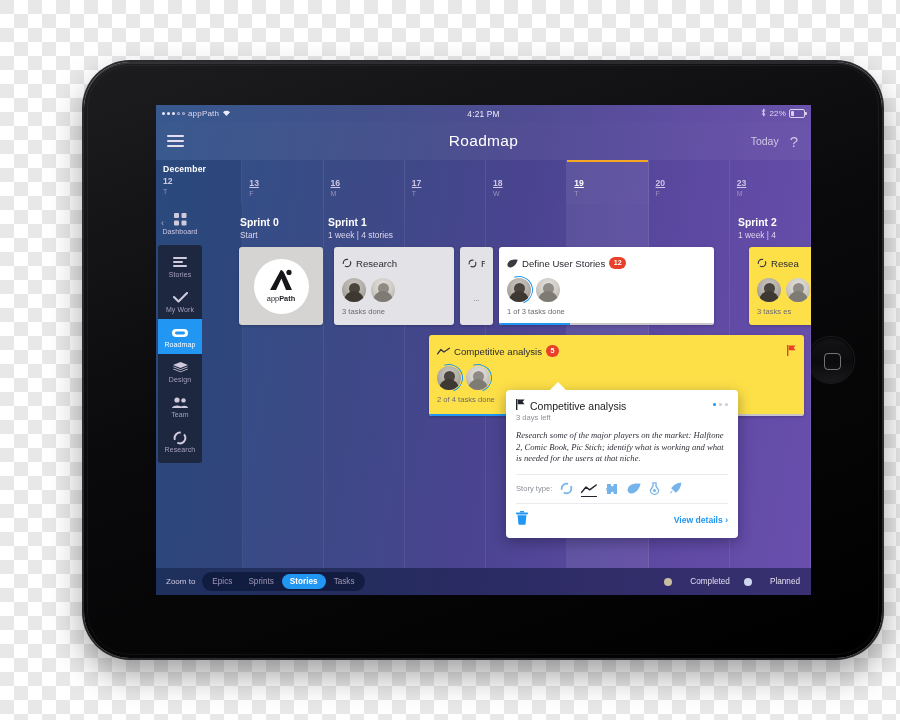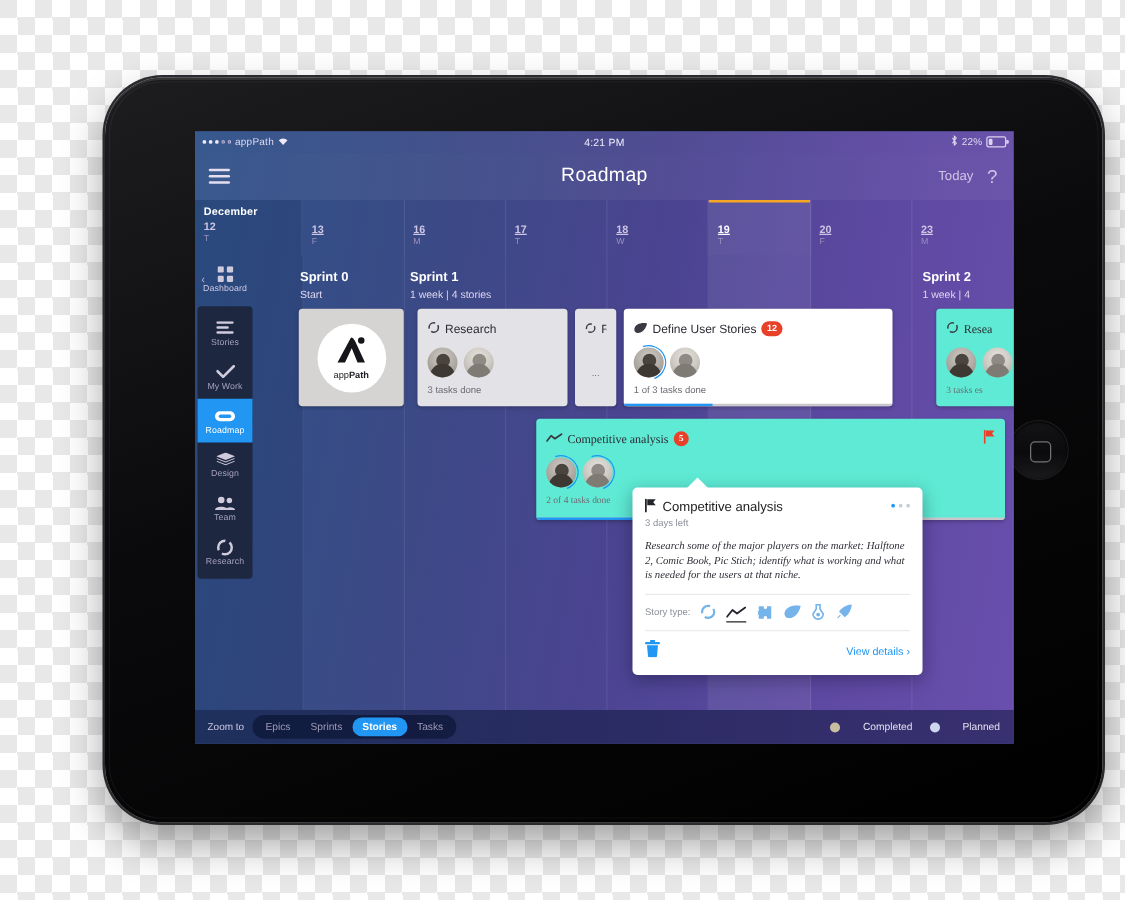--- a/index.html
+++ b/index.html
@@ -122,21 +122,21 @@
   .sprint-lab{position:absolute;color:#fff;}
   .sprint-lab .t{font-size:10.4px;font-weight:bold;line-height:13px;}
   .sprint-lab .s{font-size:8.4px;color:#ded7ef;line-height:12px;}
 
   .card{
     position:absolute;background:#d6d4d2;border-radius:3px;overflow:hidden;
     box-shadow:0 1px 3px rgba(0,0,0,.22);
   }
   .card.light{background:#e3e2e6;}
   .card.white{background:#fff;}
-  .card.lav{background:#5eead4;font-family:Liberation Serif, serif;}
+  .card.lav{background:#fde047;}
   .card-hd{display:flex;align-items:center;gap:4px;padding:7px 8px 0;}
   .card-ttl{font-size:9.6px;color:#2b2b33;white-space:nowrap;overflow:hidden;}
   .badge{
     background:#e8412a;color:#fff;font-size:7.2px;font-weight:bold;
     border-radius:8px;padding:1px 4.5px;line-height:10px;
   }
   .flagred{margin-left:auto;color:#e8412a;font-size:10px;line-height:10px;}
   .avatars{display:flex;gap:5px;padding:6px 8px 0;}
   .av{width:24px;height:24px;border-radius:50%;position:relative;overflow:visible;}
   .av .ph{position:absolute;inset:0;border-radius:50%;overflow:hidden;
@@ -180,21 +180,21 @@
     font-size:8.6px;line-height:11.6px;color:#2f3138;
   }
   .hr{height:1px;background:#e9ebef;margin:0 10px;}
   .strow{display:flex;align-items:center;gap:8px;padding:7px 10px;}
   .strow .lb{font-size:7.6px;color:#8b8f98;}
   .sticon{color:#74b4ea;display:flex;align-items:center;}
   .sticon.sel{color:#22252b;position:relative;}
   .sticon.sel:after{content:"";position:absolute;left:0;right:0;bottom:-3px;height:1px;background:#22252b;}
   .pop-ft{display:flex;align-items:center;padding:7px 10px 9px;}
   .trash{color:#2196f3;}
-  .vdet{margin-left:auto;color:#2196f3;font-size:8.6px;font-weight:normal;text-align:center;}
+  .vdet{margin-left:auto;color:#2196f3;font-size:8.6px;font-weight:bold;text-align:center;}
 
   
   .bottombar{
     position:absolute;left:0;right:0;bottom:0;height:27px;
     display:flex;align-items:center;background:rgba(12,22,56,.52);z-index:7;
   }
   .zlab{color:#cdc7e0;font-size:8px;padding:0 7px 0 10px;}
   .segs{display:flex;background:rgba(6,14,40,.55);border-radius:11px;padding:2px;}
   .seg{font-size:8.2px;color:#9d97b6;padding:3px 8px;border-radius:9px;cursor:pointer;}
   .seg.on{background:#2196f3;color:#fff;font-weight:bold;}

